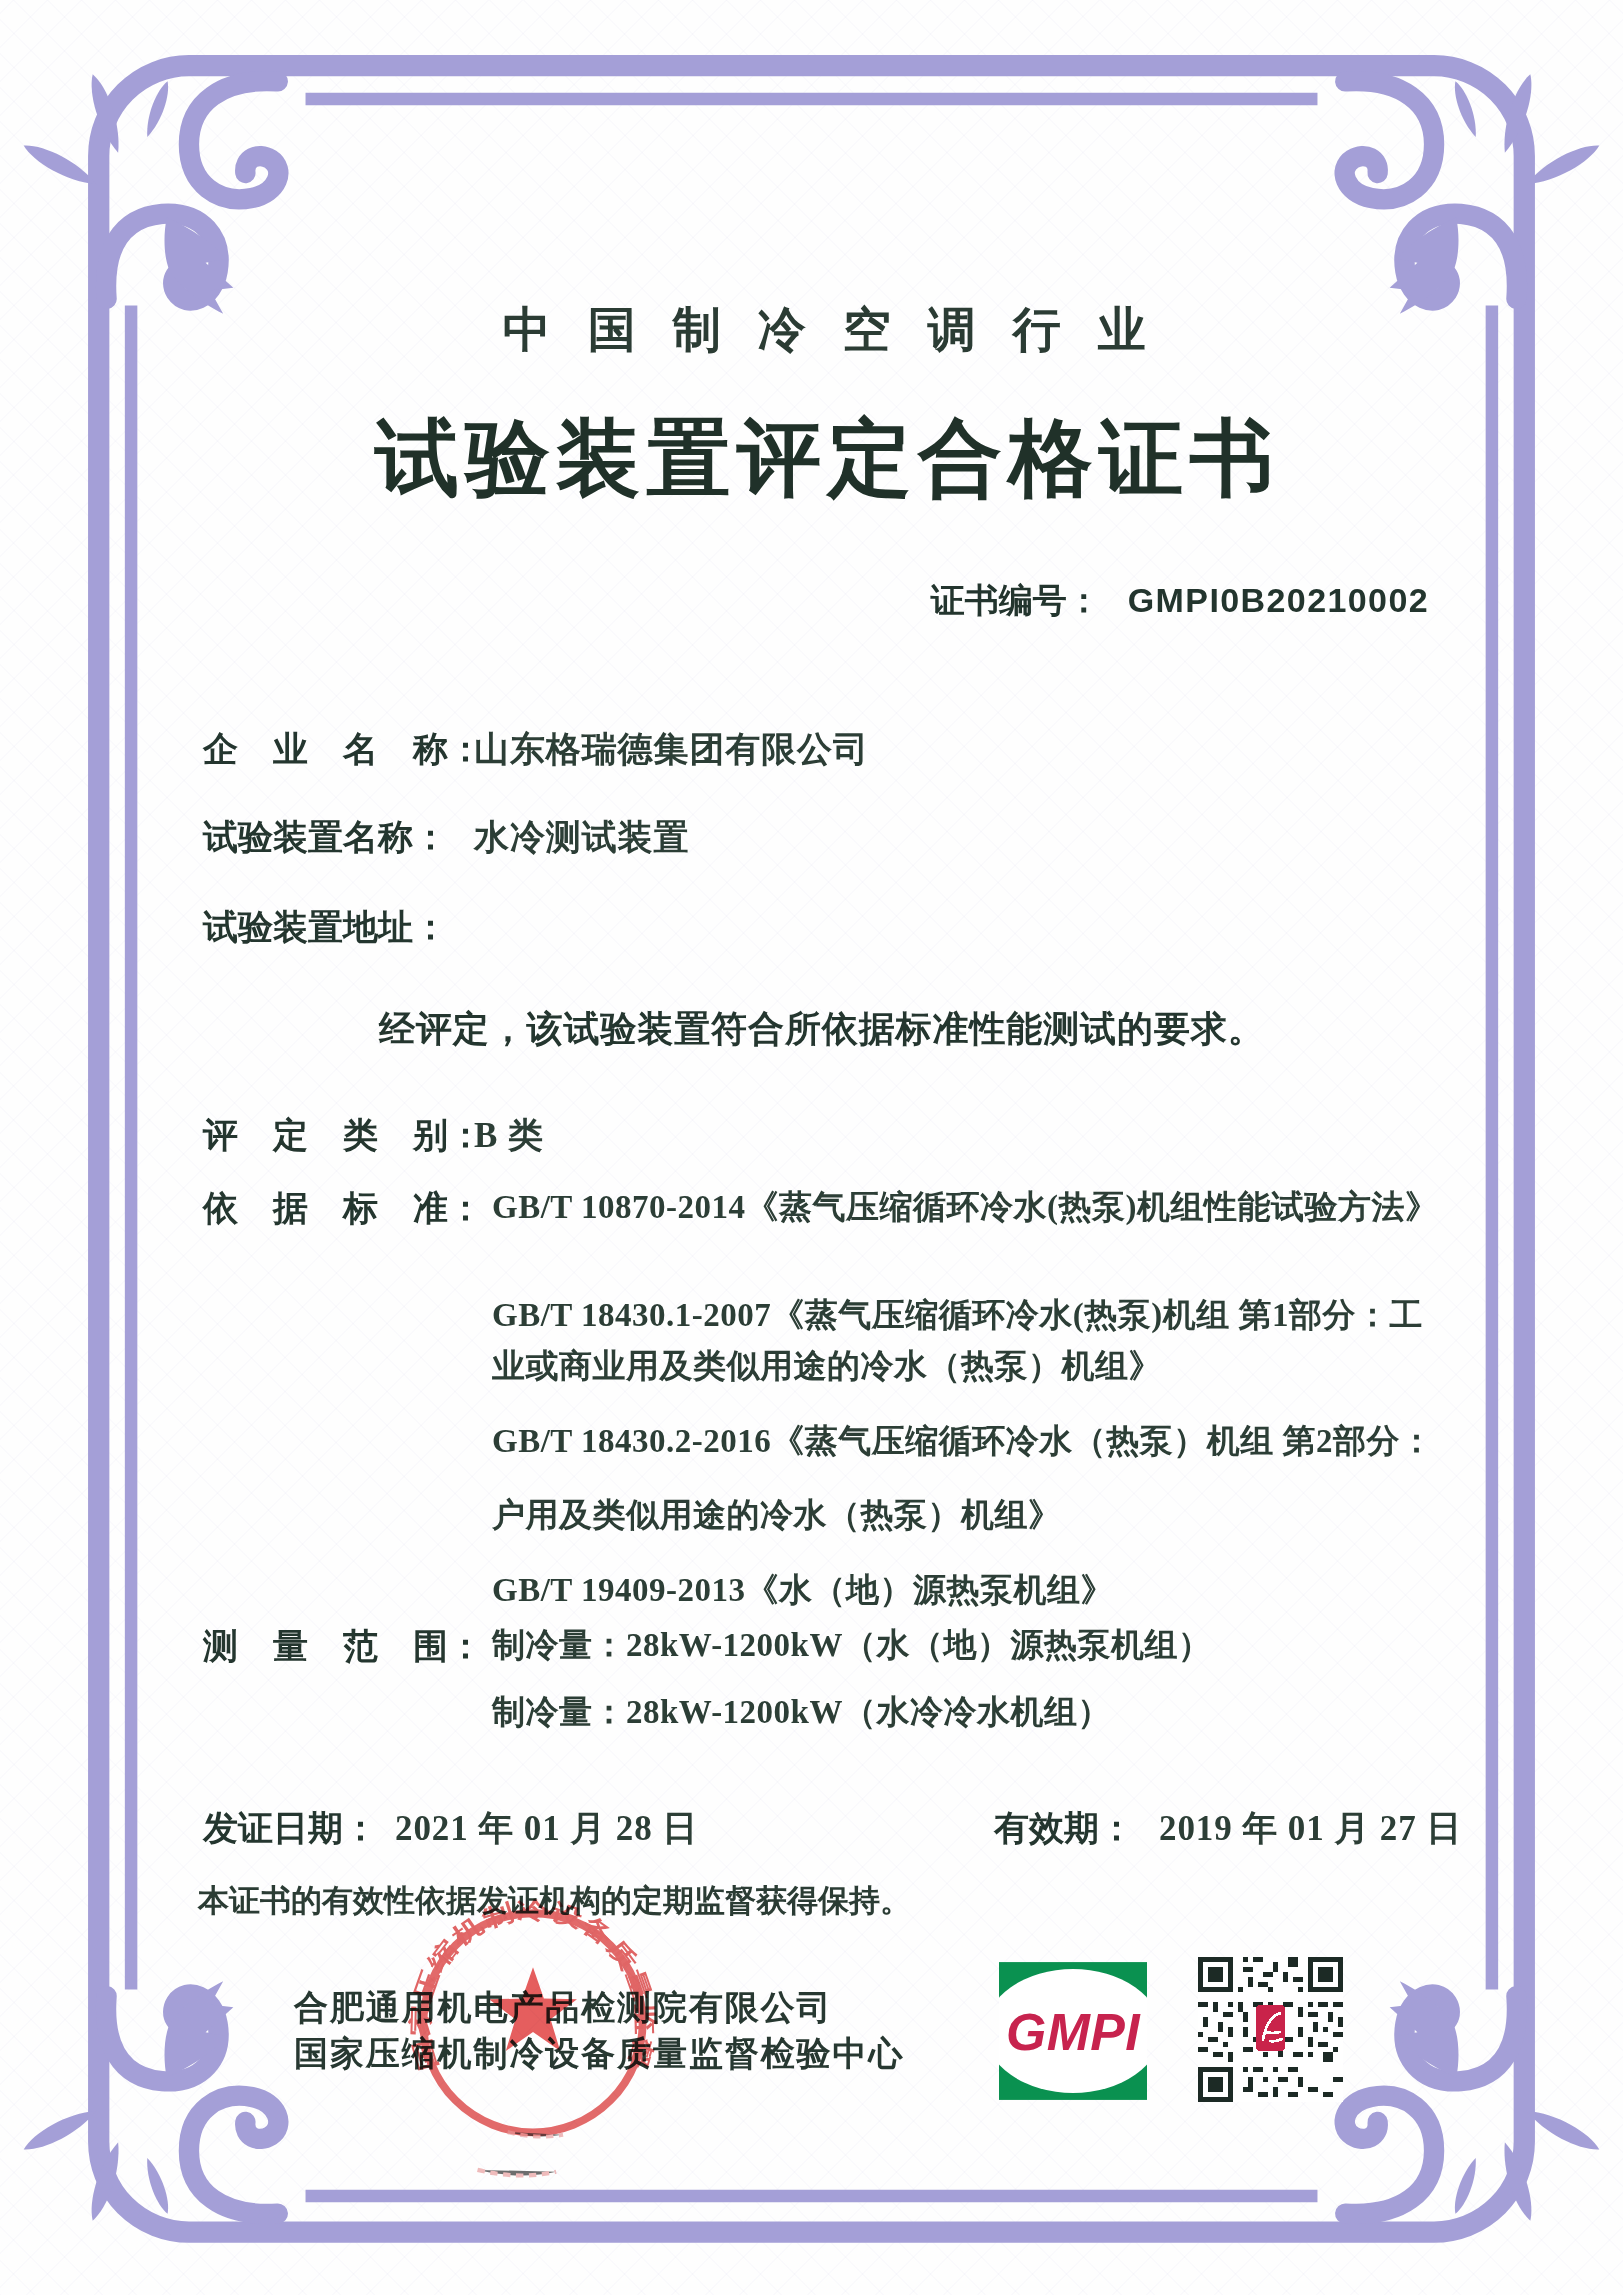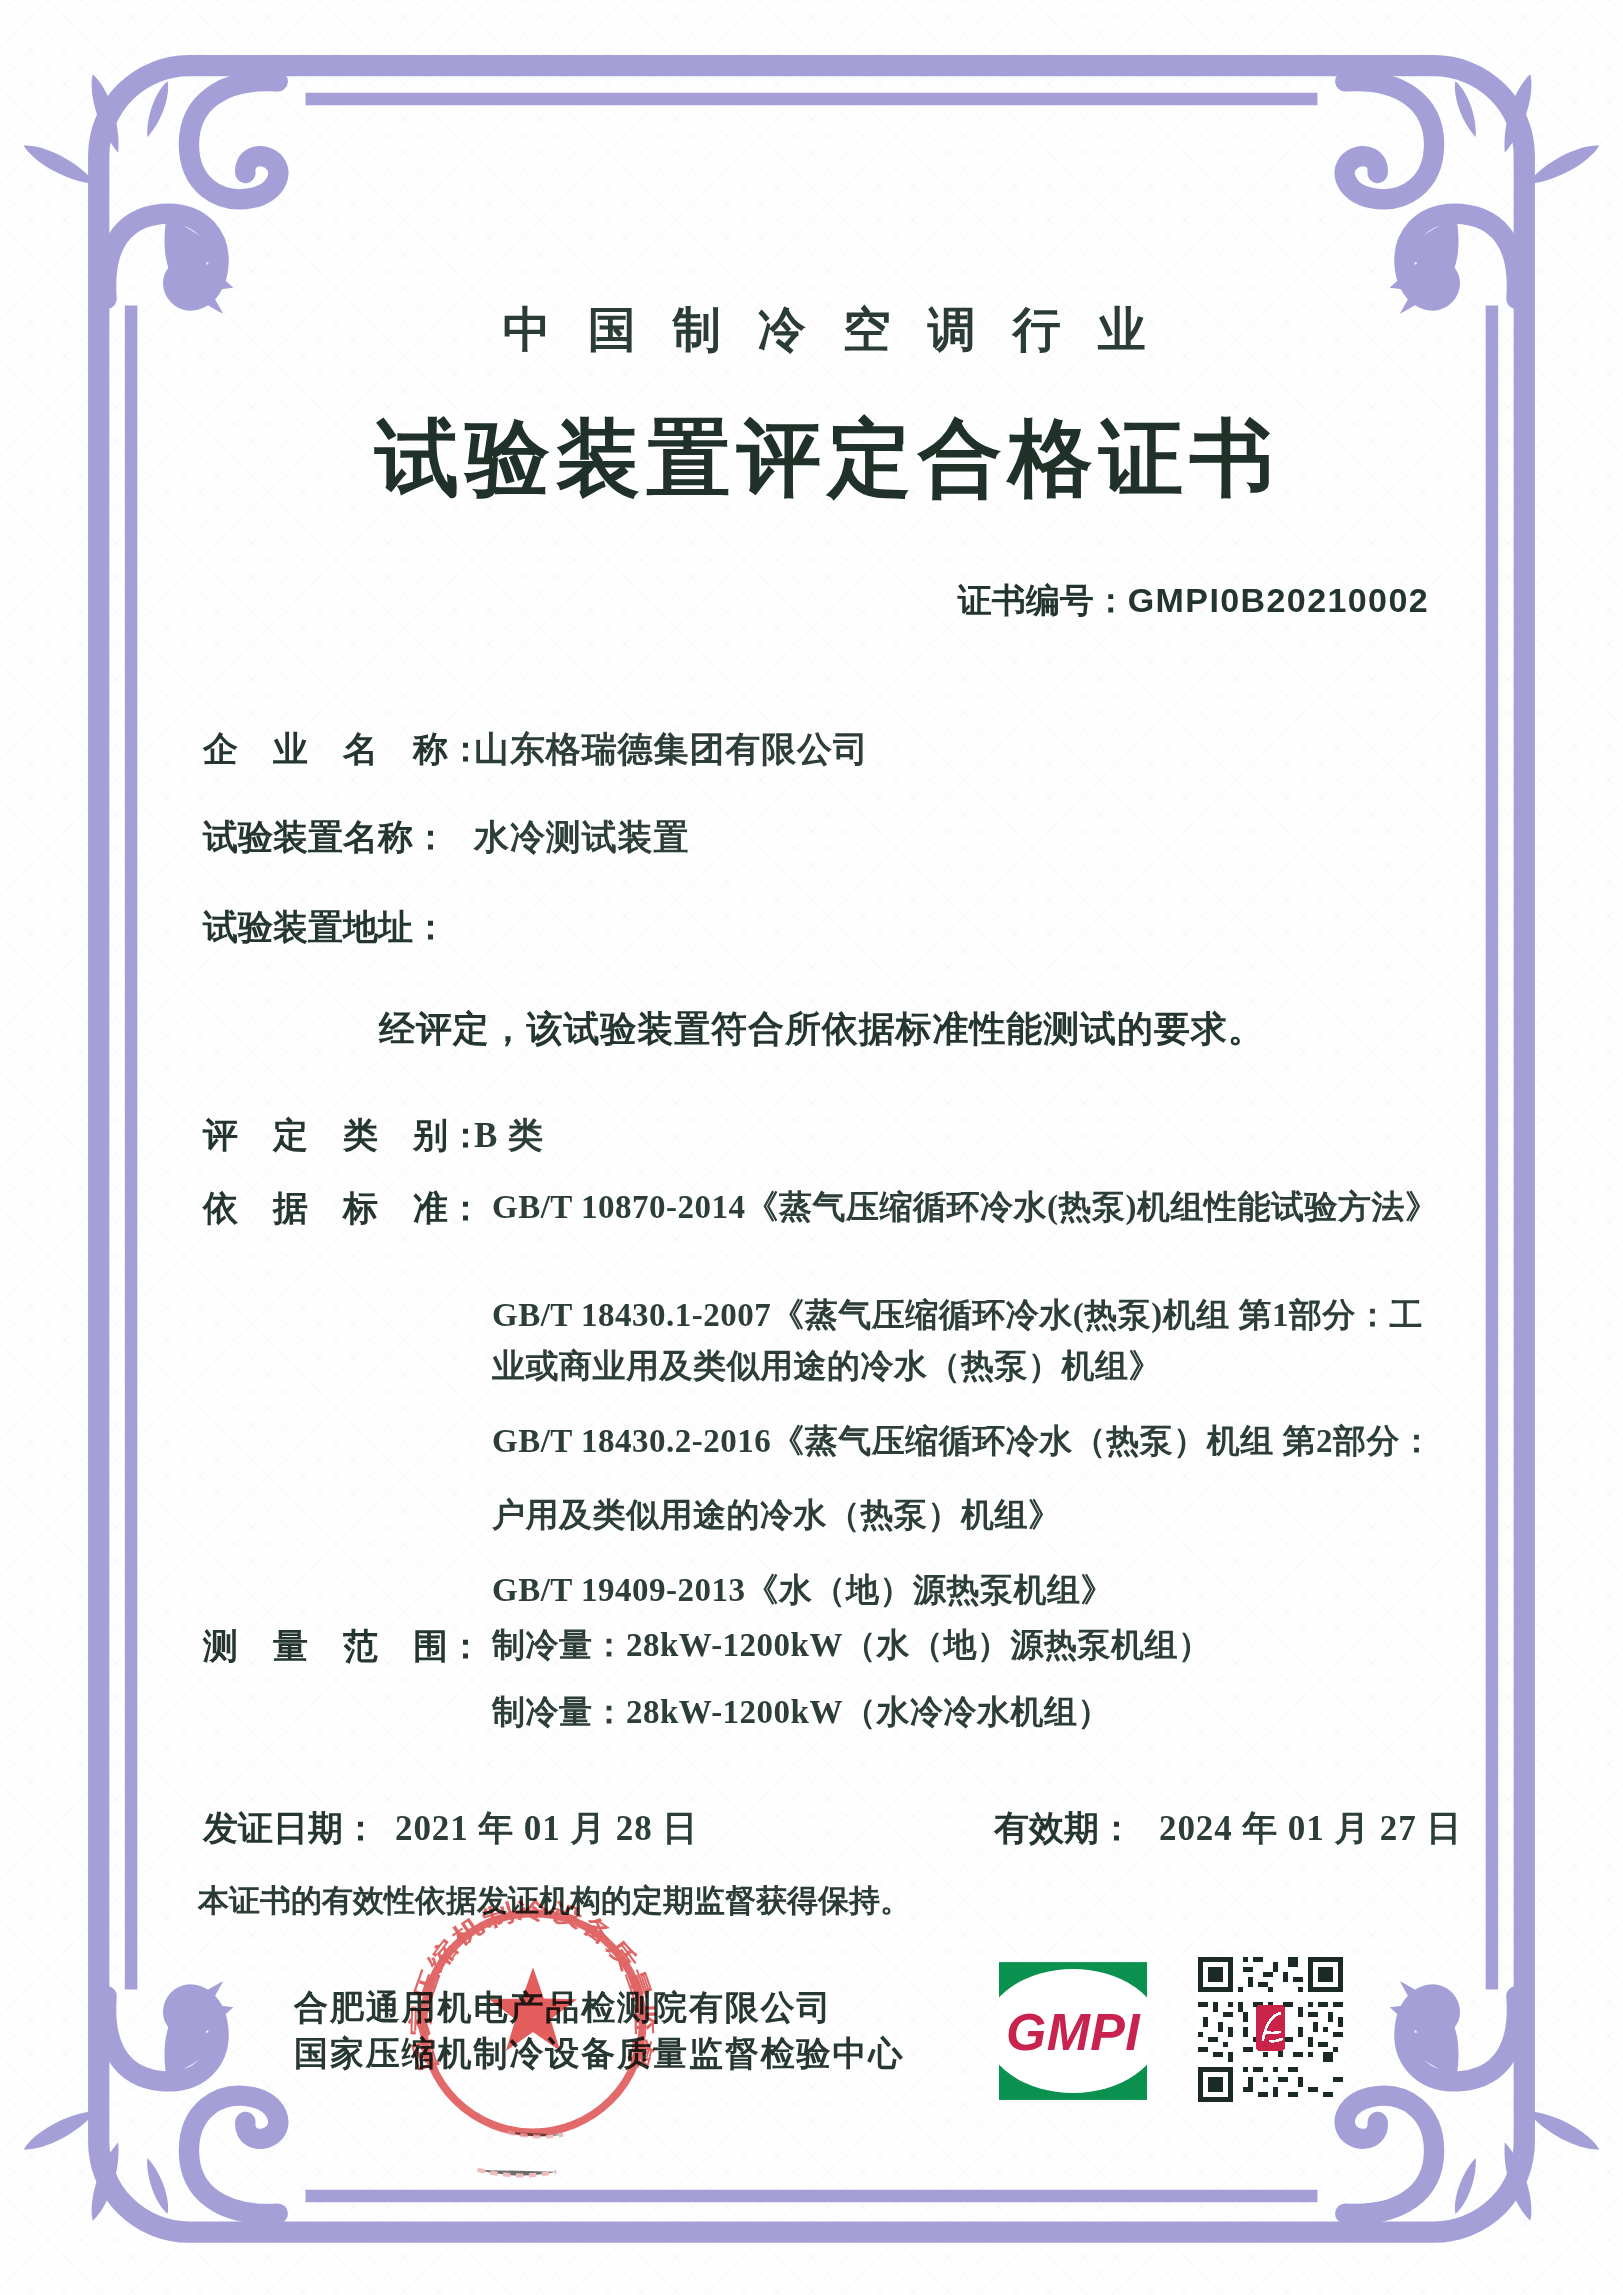--- a/index.html
+++ b/index.html
@@ -25,21 +25,21 @@
   .industry{
     left:0;top:302px;width:100%;text-align:center;
     font-size:48px;font-weight:600;letter-spacing:6.5px;word-spacing:12px;
     color:#2b3c34;
   }
   .title{
     left:0;top:411px;width:100%;text-align:center;
     font-size:84px;font-weight:800;letter-spacing:6.5px;color:#203129;
   }
   .certno{ right:194px;top:581px;font-size:34px;font-weight:700;color:#23352e;}
-  .certno .num{font-family:"Liberation Sans","DejaVu Sans",sans-serif;font-weight:700;letter-spacing:1.4px;}
+  .certno .num{font-family:"Liberation Sans","DejaVu Sans",sans-serif;font-weight:700;letter-spacing:1.4px;margin-left:27px;}
 
   .lbl{font-weight:700;font-size:35px;color:#24362f;}
   .val{font-size:35px;font-weight:600;color:#2c3e36;letter-spacing:0.9px;}
   .col-label{left:187px;}
   .col-value{left:458px;}
 
   .statement{left:363px;top:1009px;font-size:36px;font-weight:700;color:#24362f;letter-spacing:0.9px;}
   .stdline{left:476px;font-size:33px;font-weight:600;color:#2c3e36;letter-spacing:0.5px;}
 
   .note{left:182px;top:1883px;font-size:31px;font-weight:600;color:#2b3c34;}
@@ -104,21 +104,21 @@
   <div class="abs stdline" style="top:1497px">户用及类似用途的冷水（热泵）机组》</div>
   <div class="abs stdline" style="top:1572px">GB/T 19409-2013《水（地）源热泵机组》</div>
 
   <div class="abs lbl col-label" style="top:1627px">测　量　范　围：</div>
   <div class="abs stdline" style="top:1627px">制冷量：28kW-1200kW（水（地）源热泵机组）</div>
   <div class="abs stdline" style="top:1694px">制冷量：28kW-1200kW（水冷冷水机组）</div>
 
   <div class="abs lbl" style="left:187px;top:1809px">发证日期：</div>
   <div class="abs val" style="left:379px;top:1809px">2021 年 01 月 28 日</div>
   <div class="abs lbl" style="left:978px;top:1809px">有效期：</div>
-  <div class="abs val" style="left:1143px;top:1809px">2024 年 01 月 27 日</div>
+  <div class="abs val" style="left:1143px;top:1809px">2019 年 01 月 27 日</div>
 
   <div class="abs note">本证书的有效性依据发证机构的定期监督获得保持。</div>
 
   <div class="abs org" style="top:1988px">合肥通用机电产品检测院有限公司</div>
   <div class="abs org" style="top:2034px">国家压缩机制冷设备质量监督检验中心</div>
 
   <svg class="stamp" viewBox="-270 -270 540 625">
     <circle r="237" stroke="#e05555" stroke-width="17" fill="none"></circle>
     <path id="stamparc" d="M -205,95 A 226,226 0 1 1 205,95" fill="none"></path>
     <text font-size="51" font-weight="700" fill="#dd4f4f" letter-spacing="2">

